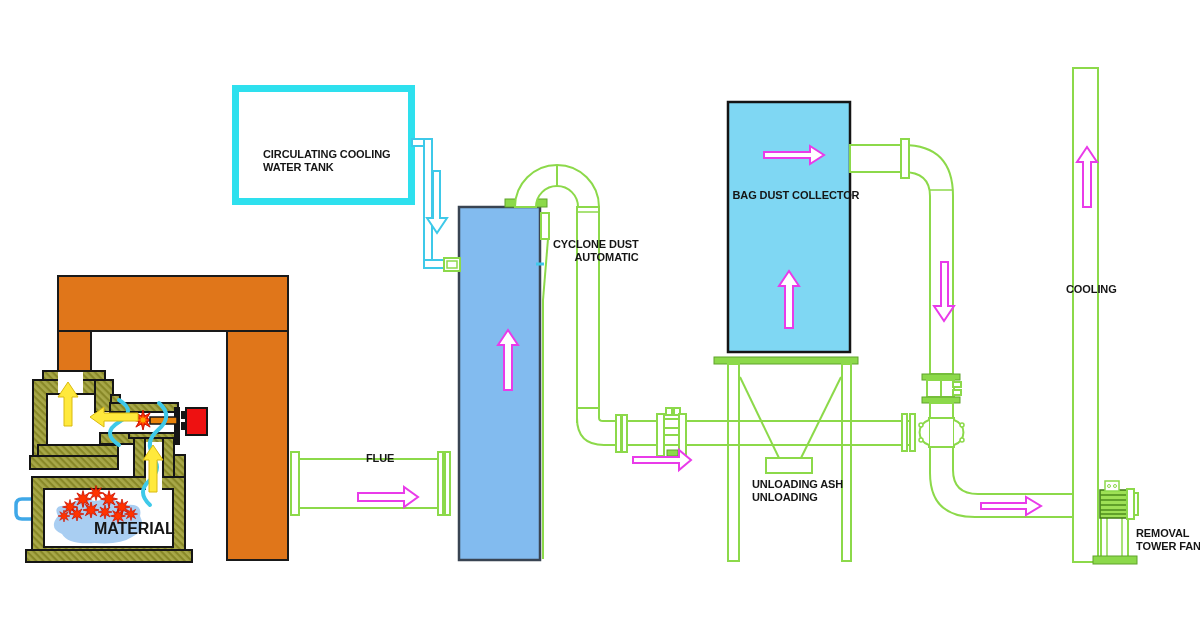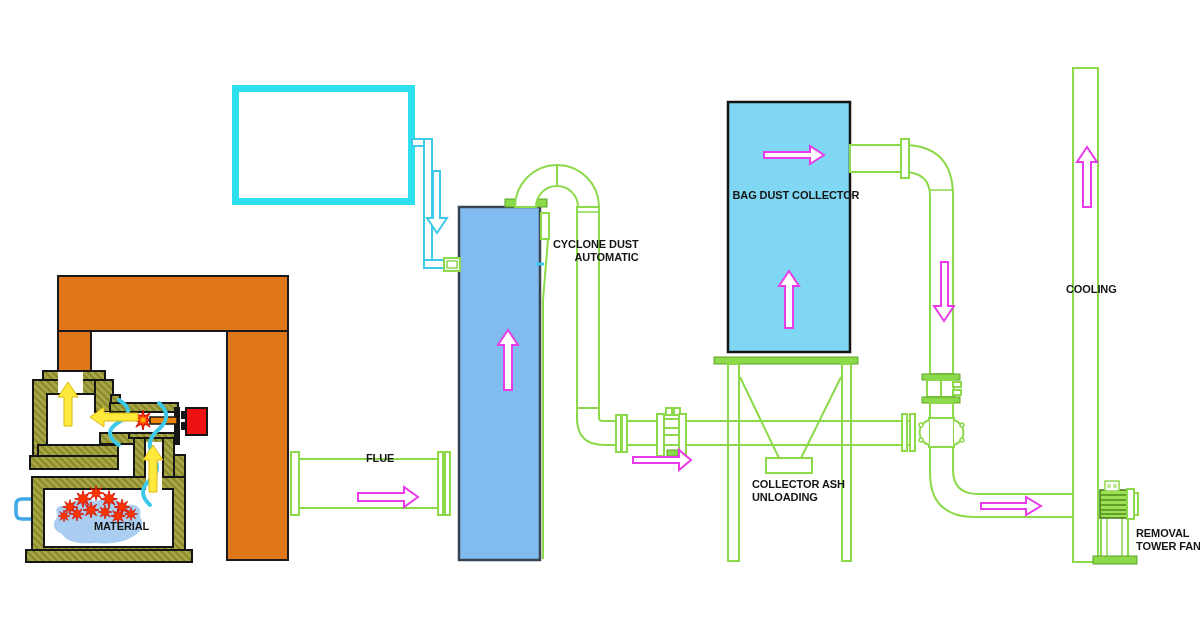--- a/index.html
+++ b/index.html
@@ -2,21 +2,21 @@
 <html><head>
 <meta charset="utf-8">
 <style>
   html,body{margin:0;padding:0;background:#fff;}
   #canvas{position:relative;width:1200px;height:617px;background:#fff;overflow:hidden;
           font-family:"Liberation Sans",sans-serif;}
   #art{position:absolute;left:0;top:0;}
   .lbl{position:absolute;font-weight:bold;font-size:11px;line-height:1.16;
        letter-spacing:-0.1px;color:#151515;white-space:nowrap;z-index:5;}
   .lbl-bag{width:136px;text-align:center;}
-  .lbl-material{font-size:11px;padding-left:23px;}
+  .lbl-material{font-size:16px;padding-left:23px;}
 </style>
 </head>
 <body>
 
 <div id="canvas">
 
 <svg id="art" width="1200" height="617" viewBox="0 0 1200 617">
   <defs>
     <pattern id="hatch" width="5" height="5" patternUnits="userSpaceOnUse" patternTransform="rotate(45 0 0)">
       <rect width="5" height="5" fill="#a8a848"></rect>
@@ -217,33 +217,37 @@
     <polygon points="504,390 504,345 498,345 508,330 518,345 512,345 512,390"></polygon>
     <polygon points="633,457 679,457 679,450 691,460 679,470 679,463 633,463"></polygon>
     <polygon points="764,152 810,152 810,146 824,155 810,164 810,158 764,158"></polygon>
     <polygon points="785,328 785,286 779,286 789,271 799,286 793,286 793,328"></polygon>
     <polygon points="941,262 948,262 948,306 954,306 944,321 934,306 941,306"></polygon>
     <polygon points="981,503 1026,503 1026,497 1041,506 1026,515 1026,509 981,509"></polygon>
     <polygon points="1083,207 1083,162 1077,162 1087,147 1097,162 1091,162 1091,207"></polygon>
   </g>
 </svg>
 
+<div class="lbl" style="left:263px;top:148px;">
+  <div>CIRCULATING COOLING</div>
+  <div>WATER TANK</div>
+</div>
 
 
 <div class="lbl" style="left:553px;top:238px;text-align:right;">
   <div>CYCLONE DUST</div>
   <div>AUTOMATIC</div>
 </div>
 
 <div class="lbl lbl-bag" style="left:728px;top:189px;">
   <div>BAG DUST COLLECTOR</div>
 </div>
 
 <div class="lbl" style="left:752px;top:478px;">
-  <div>COLLECTOR ASH</div>
+  <div>UNLOADING ASH</div>
   <div>UNLOADING</div>
 </div>
 
 <div class="lbl" style="left:366px;top:452px;">
   <div>FLUE</div>
 </div>
 
 <div class="lbl" style="left:1066px;top:283px;">
   <div>COOLING</div>
 </div>

